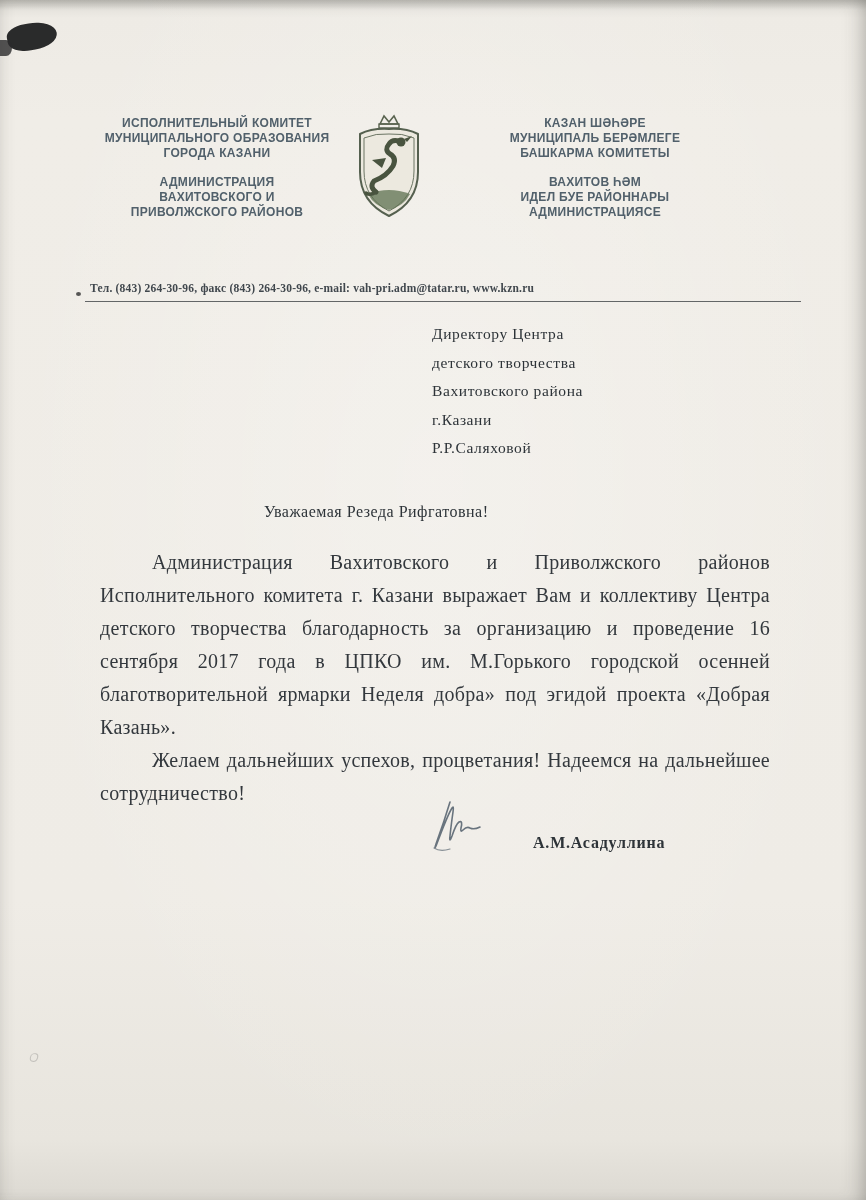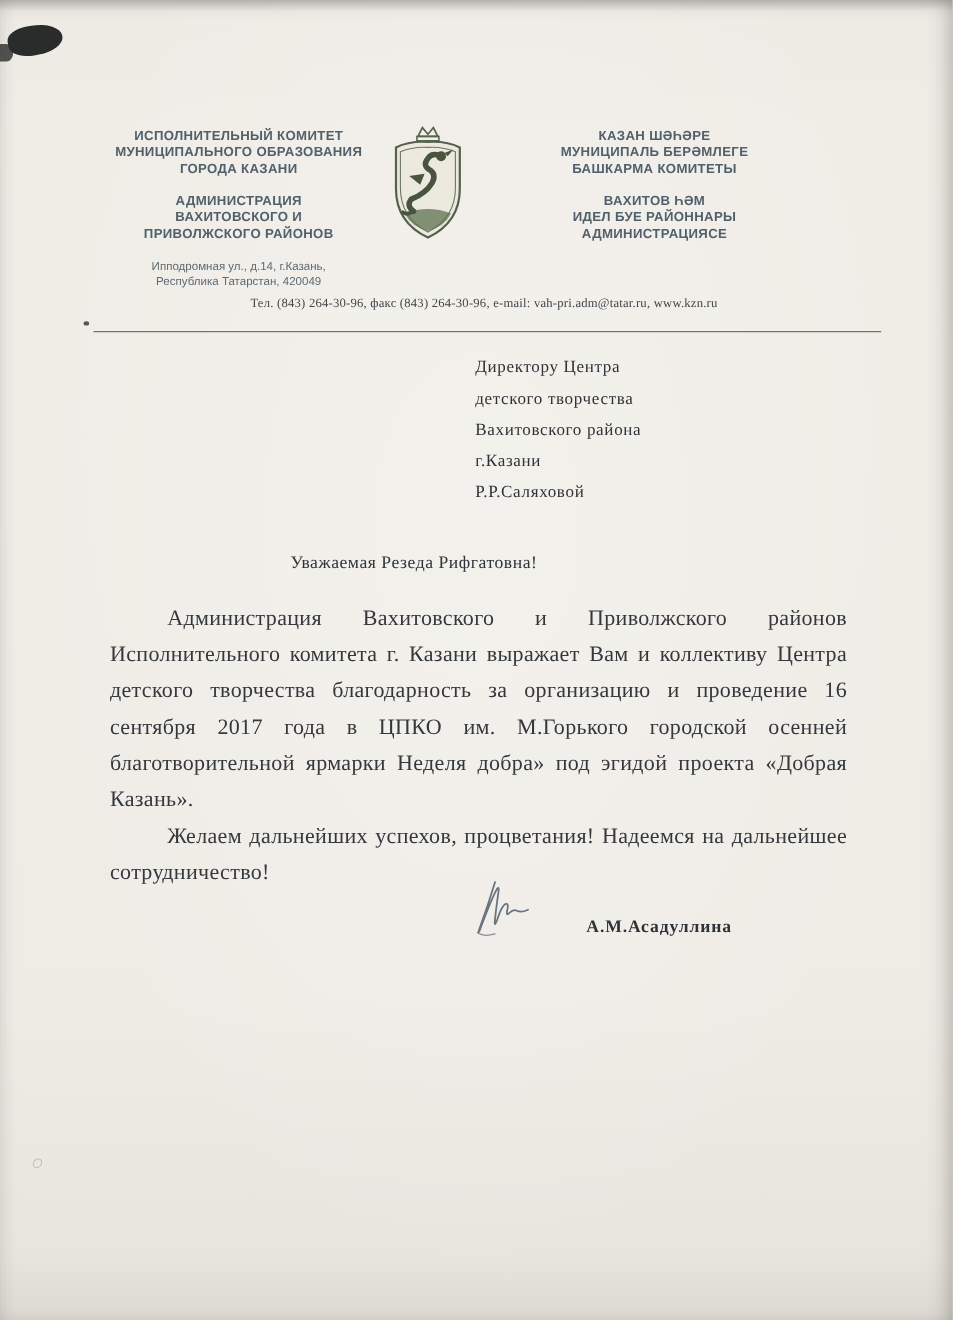--- a/index.html
+++ b/index.html
@@ -57,22 +57,22 @@
   .addr-group  { margin-top: 16px; }
   .addr-line {
     font-size: 10.5px; line-height: 13.5px; font-weight: 400; color: #5d6b74;
   }
 
   .emblem {
     position: absolute; left: 352px; top: 112px; width: 74px; height: 110px;
   }
 
   .contact-line {
-    position: absolute; left: 90px; top: 270px; width: 700px;
-    text-align: center; font-size: 11.5px; color: #40474d; letter-spacing: 0.2px;
+    position: absolute; left: 90px; top: 282px; width: 700px;
+    text-align: left; font-size: 11.5px; color: #40474d; letter-spacing: 0.2px; font-weight: bold;
   }
   .head-rule {
     position: absolute; left: 85px; top: 301px; width: 716px; height: 1.4px;
     background: #4a4d50; opacity: 0.85;
   }
 
   
   .recipient {
     position: absolute; left: 432px; top: 320px;
     font-size: 15.5px; line-height: 28.5px; color: #2d3338; letter-spacing: 0.6px;
@@ -112,24 +112,20 @@
   <div class="speck-low"></div>
 
   <div class="letterhead-col lh-left">
     <div class="org-line">ИСПОЛНИТЕЛЬНЫЙ КОМИТЕТ</div>
     <div class="org-line">МУНИЦИПАЛЬНОГО ОБРАЗОВАНИЯ</div>
     <div class="org-line">ГОРОДА КАЗАНИ</div>
     <div class="admin-group">
       <div class="org-line">АДМИНИСТРАЦИЯ</div>
       <div class="org-line">ВАХИТОВСКОГО И</div>
       <div class="org-line">ПРИВОЛЖСКОГО РАЙОНОВ</div>
-    </div>
-    <div class="addr-group">
-      <div class="addr-line">Ипподромная ул., д.14, г.Казань,</div>
-      <div class="addr-line">Республика Татарстан, 420049</div>
     </div>
   </div>
 
   <div class="emblem">
     <svg width="74" height="110" viewBox="0 0 74 110" xmlns="http://www.w3.org/2000/svg">
 
       <path d="M28 12 l4 -8 l5 6 l5 -6 l4 8 z" fill="none" stroke="#59634f" stroke-width="1.6"></path>
       <rect x="27" y="12" width="20" height="4" fill="none" stroke="#59634f" stroke-width="1.4"></rect>
 
       <path d="M8 22 Q20 16 37 17 Q54 16 66 22 L66 60 Q66 90 37 104 Q8 90 8 60 Z" fill="#ece9df" stroke="#55604f" stroke-width="2"></path>

